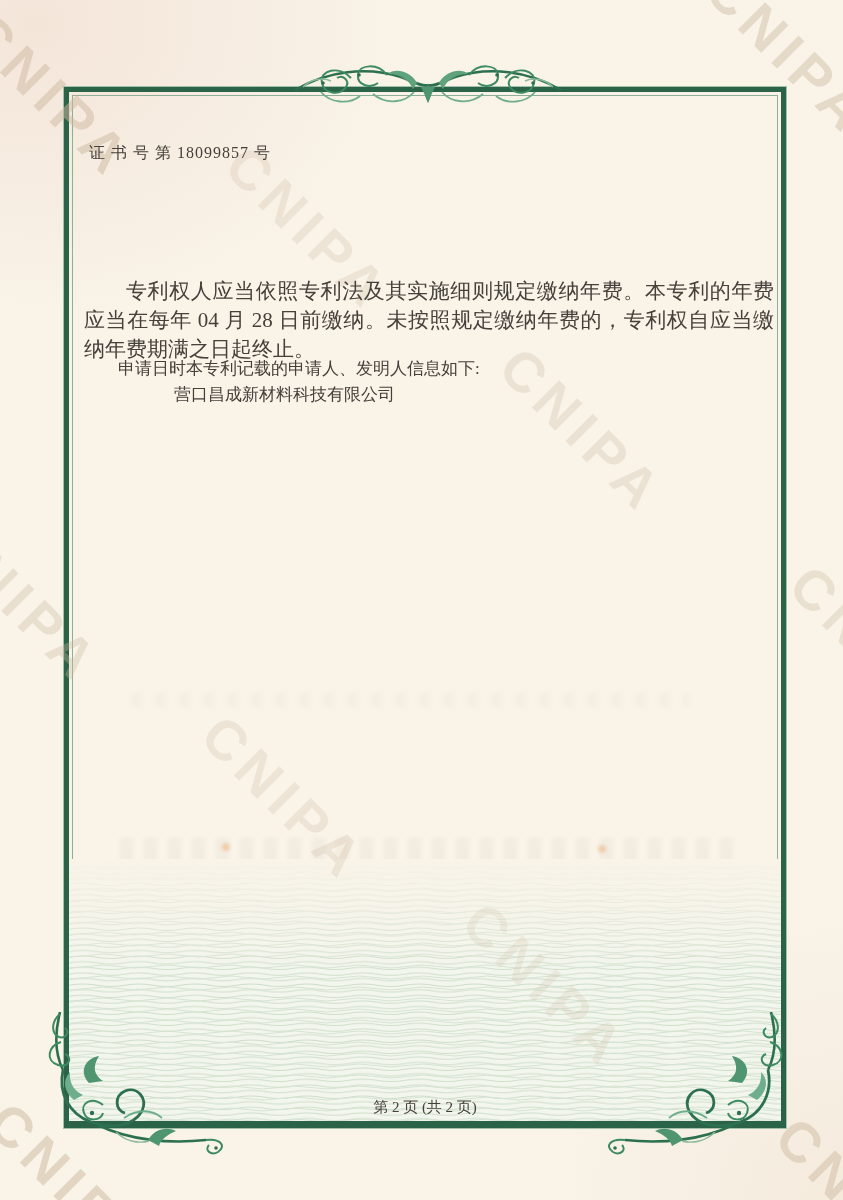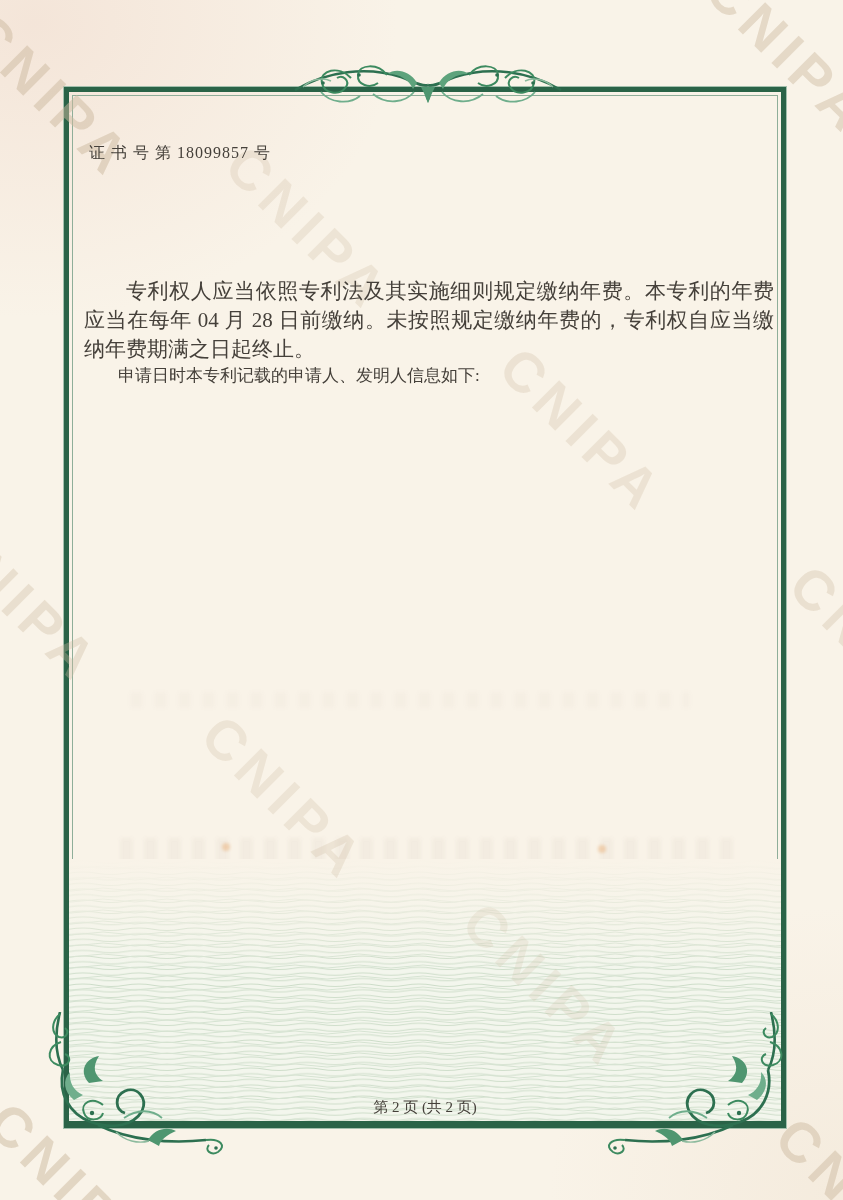--- a/index.html
+++ b/index.html
@@ -94,21 +94,21 @@
   .para{
     left:84px;top:256px;width:690px;
     font-size:21px;line-height:29px;
     text-indent:2em;
     text-align:justify;
   }
   .block{
     left:84px;width:690px;
     font-size:17px;line-height:26px;
   }
-  .applicant-block{top:356px;margin-top:7px;}
+  .applicant-block{top:356px;}
   .inventor-block{top:501px;}
   .indent-1{text-indent:2em;}
   .indent-deep-a{padding-left:90px;}
   .indent-deep-b{padding-left:104px;}
   .footer{
     left:64px;top:1098px;width:722px;
     text-align:center;
     font-size:15px;
     z-index:6;
   }
@@ -149,20 +149,21 @@
   <div class="ghost-row" style="left:120px;top:838px;width:620px;height:26px;opacity:.6;"></div>
   <div class="ghost-dot" style="left:222px;top:843px;"></div>
   <div class="ghost-dot" style="left:598px;top:845px;"></div>
 
   <div class="txt cert-no">证 书 号 第 18099857 号</div>
 
   <p class="txt para">专利权人应当依照专利法及其实施细则规定缴纳年费。本专利的年费应当在每年 04 月 28 日前缴纳。未按照规定缴纳年费的，专利权自应当缴纳年费期满之日起终止。</p>
 
   <div class="txt block applicant-block">
     <div class="indent-1">申请日时本专利记载的申请人、发明人信息如下:</div>
+    <div class="indent-deep-a">营口昌成新材料科技有限公司</div>
   </div>
 
   <div class="txt block inventor-block">
   </div>
 
   <div class="txt footer">第 2 页 (共 2 页)</div>
 
   <svg class="ornament orn-top" width="270" height="58" viewBox="0 0 270 58" xmlns="http://www.w3.org/2000/svg">
     <defs>
       <g id="flhalf">

